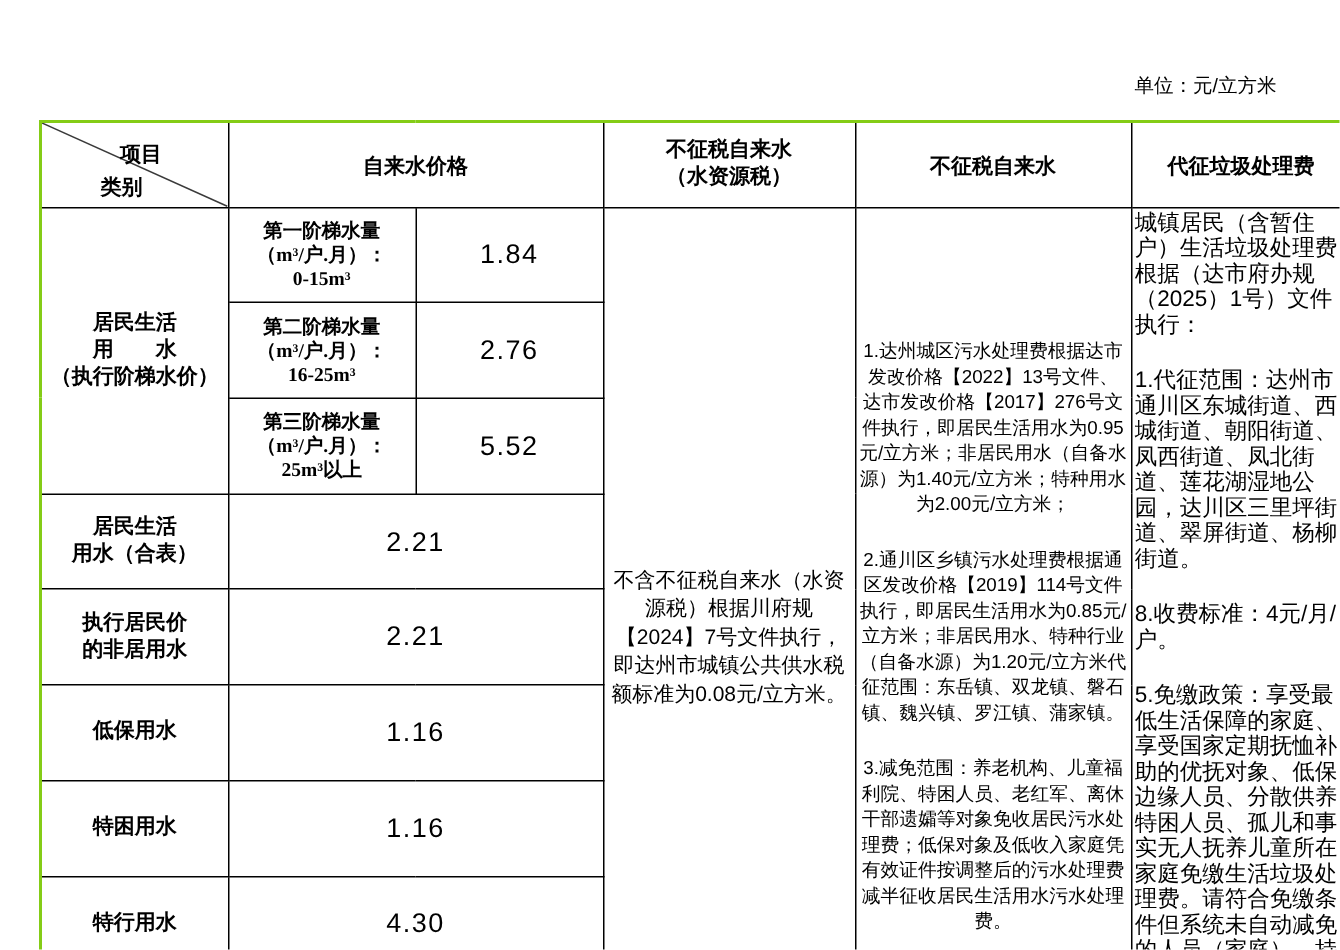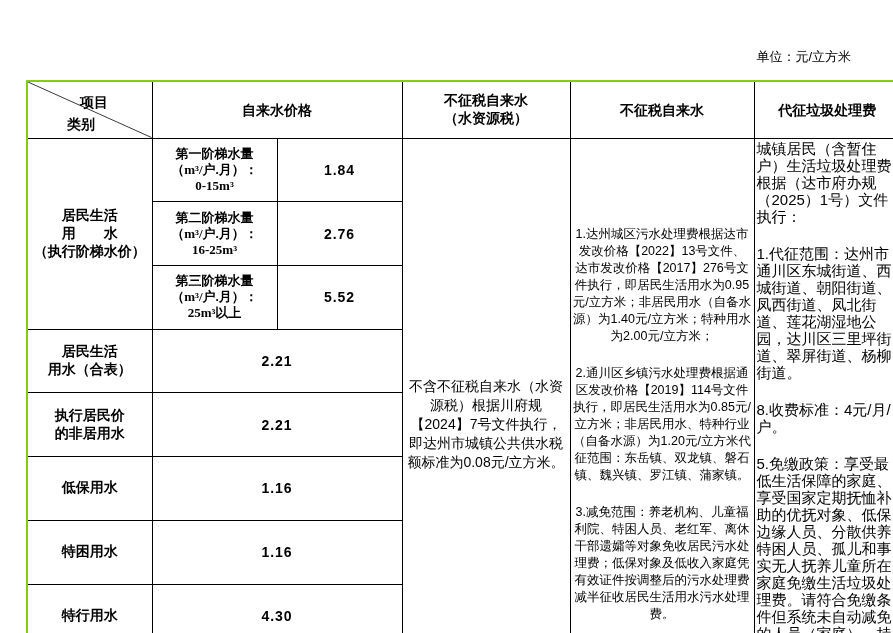--- a/index.html
+++ b/index.html
@@ -37,21 +37,21 @@
     overflow: hidden;
   }
   tr.hdr { height: 57px; }
   tr.body { height: 54px; }
 
   .pre { white-space: pre-line; font-family: Liberation Serif, serif; }
 
   td.hd { font-size: 14px; font-weight: 700; line-height: 18px; }
   td.cat { font-size: 14px; font-weight: 700; line-height: 18px; }
   td.tier { font-size: 13px; font-weight: 700; line-height: 16px; }
-  td.num { font-size: 14px; font-weight: 700; letter-spacing: 1px; }
+  td.num { font-size: 18px; font-weight: 400; letter-spacing: 1px; }
 
   td.corner { position: relative; padding: 0; }
   td.corner svg.diag { position: absolute; inset: 0; width: 100%; height: 100%; }
   .corner-top {
     position: absolute; top: 12px; left: 52px;
     font-size: 14px; font-weight: 700;
   }
   .corner-bottom {
     position: absolute; bottom: 4px; left: 8px;
     font-size: 14px; font-weight: 700; margin-left: 31px;

